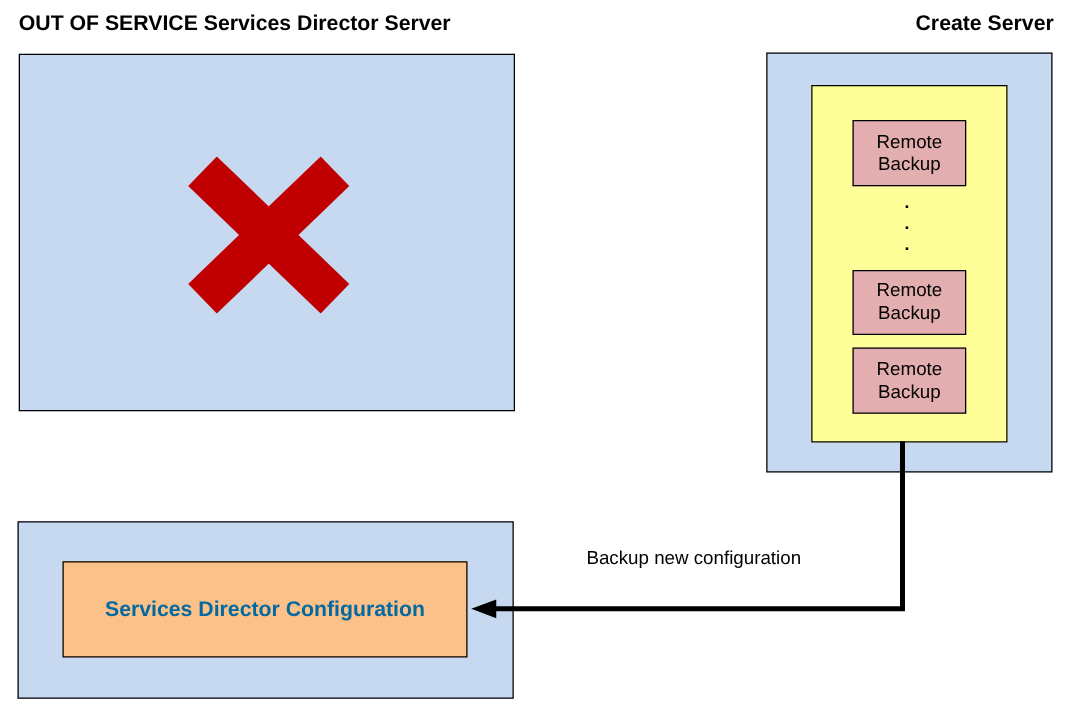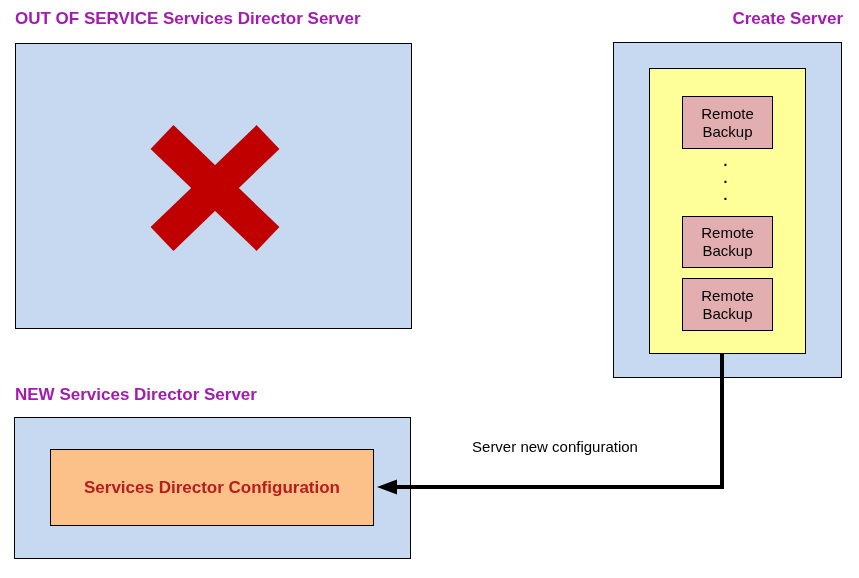--- a/index.html
+++ b/index.html
@@ -12,21 +12,21 @@
     position: relative;
     width: 859px;
     height: 578px;
     background: #ffffff;
     overflow: hidden;
   }
   .heading {
     position: absolute;
     font-size: 17px;
     font-weight: bold;
-    color: #a21caf;
+    color: #000000;
     line-height: 22px;
     white-space: nowrap;
   }
   .heading-out-of-service { left: 15px; top: 8px; }
   .heading-remote-server  { right: 16px; top: 8px; }
   .heading-new-server     { left: 15px; top: 384px; }
 
   .server-box {
     position: absolute;
     background: #C6D9F1;
@@ -95,21 +95,21 @@
     width: 324px;
     height: 77px;
     background: #FBC188;
     border: 1px solid #000000;
     box-sizing: border-box;
     display: flex;
     align-items: center;
     justify-content: center;
     font-size: 17px;
     font-weight: bold;
-    color: #b91c1c;
+    color: #0369a1;
     text-align: center;
   }
 
   .arrow-overlay {
     position: absolute;
     left: 0;
     top: 0;
     width: 859px;
     height: 578px;
     pointer-events: none;
@@ -128,21 +128,20 @@
 </style>
 </head>
 <body>
 
 <div class="canvas">
 
   <div class="heading heading-out-of-service">OUT OF SERVICE Services Director Server</div>
 
   <div class="heading heading-remote-server">Create Server</div>
 
-  <div class="heading heading-new-server">NEW Services Director Server</div>
 
   <div class="server-box box-out-of-service">
     <svg class="cross-svg" viewBox="0 0 130 126">
       <line x1="12" y1="12" x2="118" y2="114" stroke="#C00000" stroke-width="33"></line>
       <line x1="118" y1="12" x2="12" y2="114" stroke="#C00000" stroke-width="33"></line>
     </svg>
   </div>
 
   <div class="server-box box-remote-server">
     <div class="backup-store">
@@ -160,16 +159,16 @@
   <div class="server-box box-new-server">
     <div class="config-box">Services Director Configuration</div>
   </div>
 
   <svg class="arrow-overlay" viewBox="0 0 859 578">
     <path d="M 722 353 L 722 487 L 396 487" fill="none" stroke="#000000" stroke-width="4"></path>
     <polygon points="377,487 397,479.5 397,494.5" fill="#000000"></polygon>
   </svg>
 
   <div class="arrow-label">
-    <div>Server new configuration</div>
+    <div>Backup new configuration</div>
   </div>
 
 </div>
 
 </body></html>

